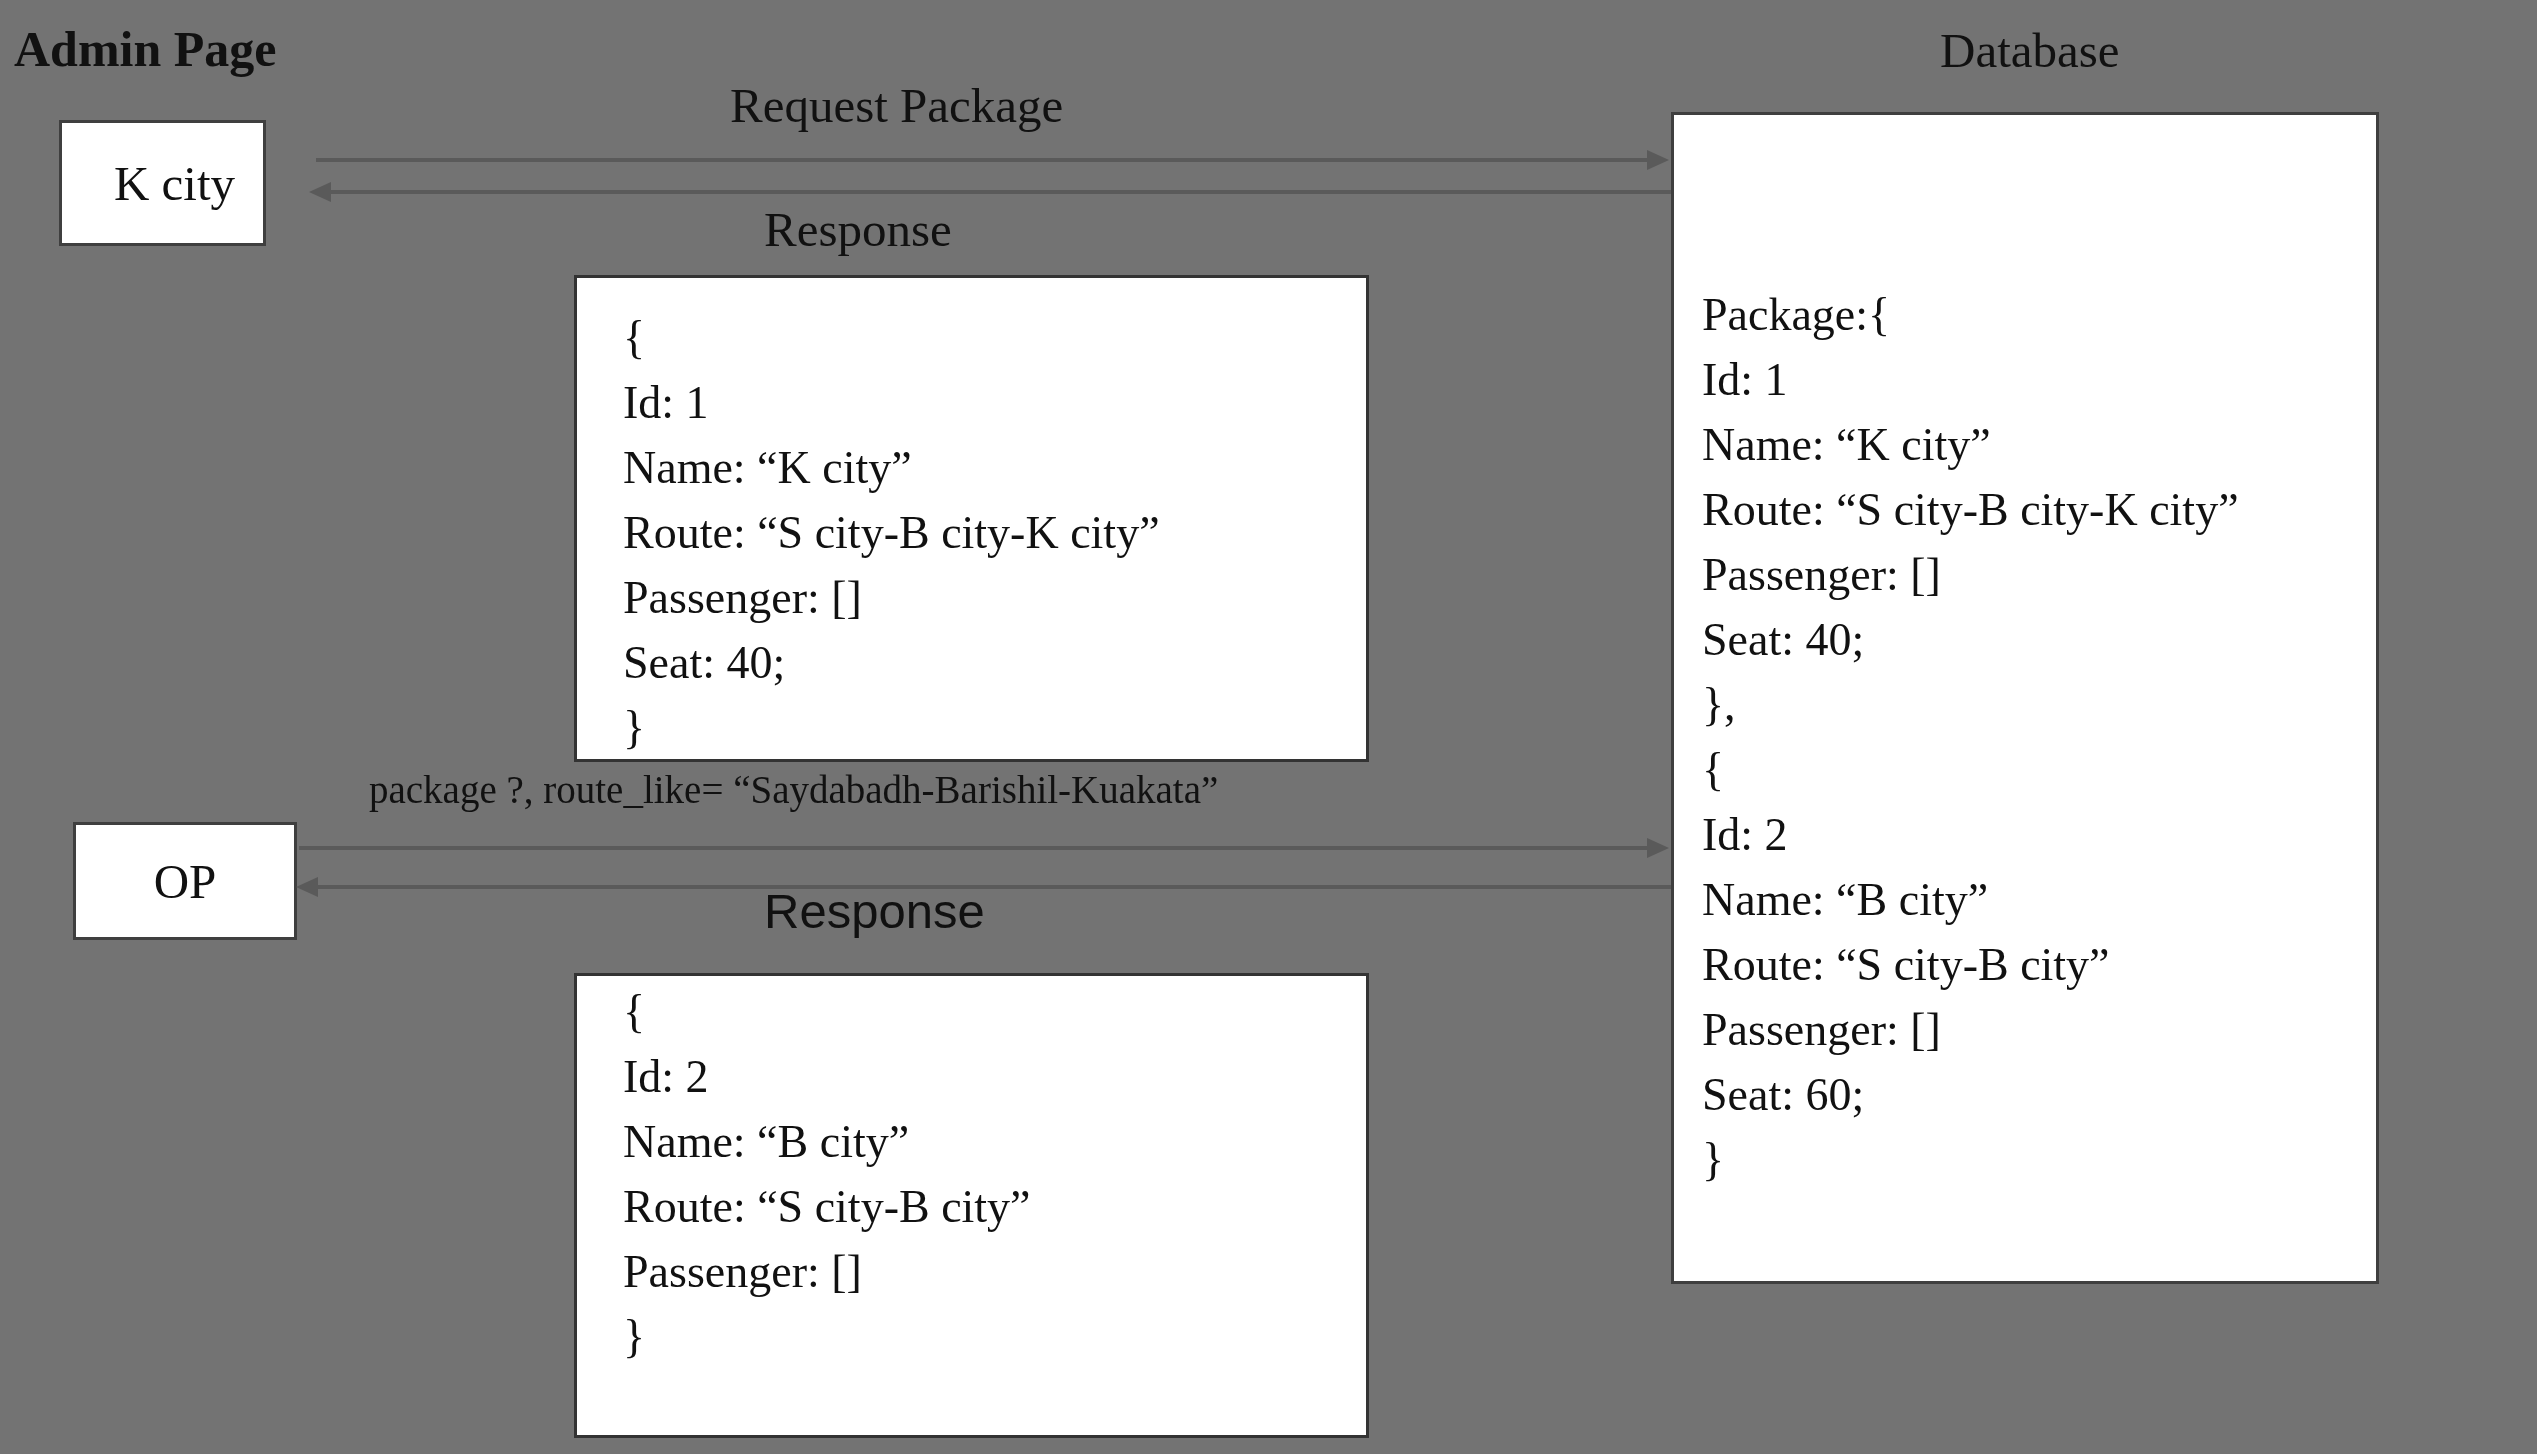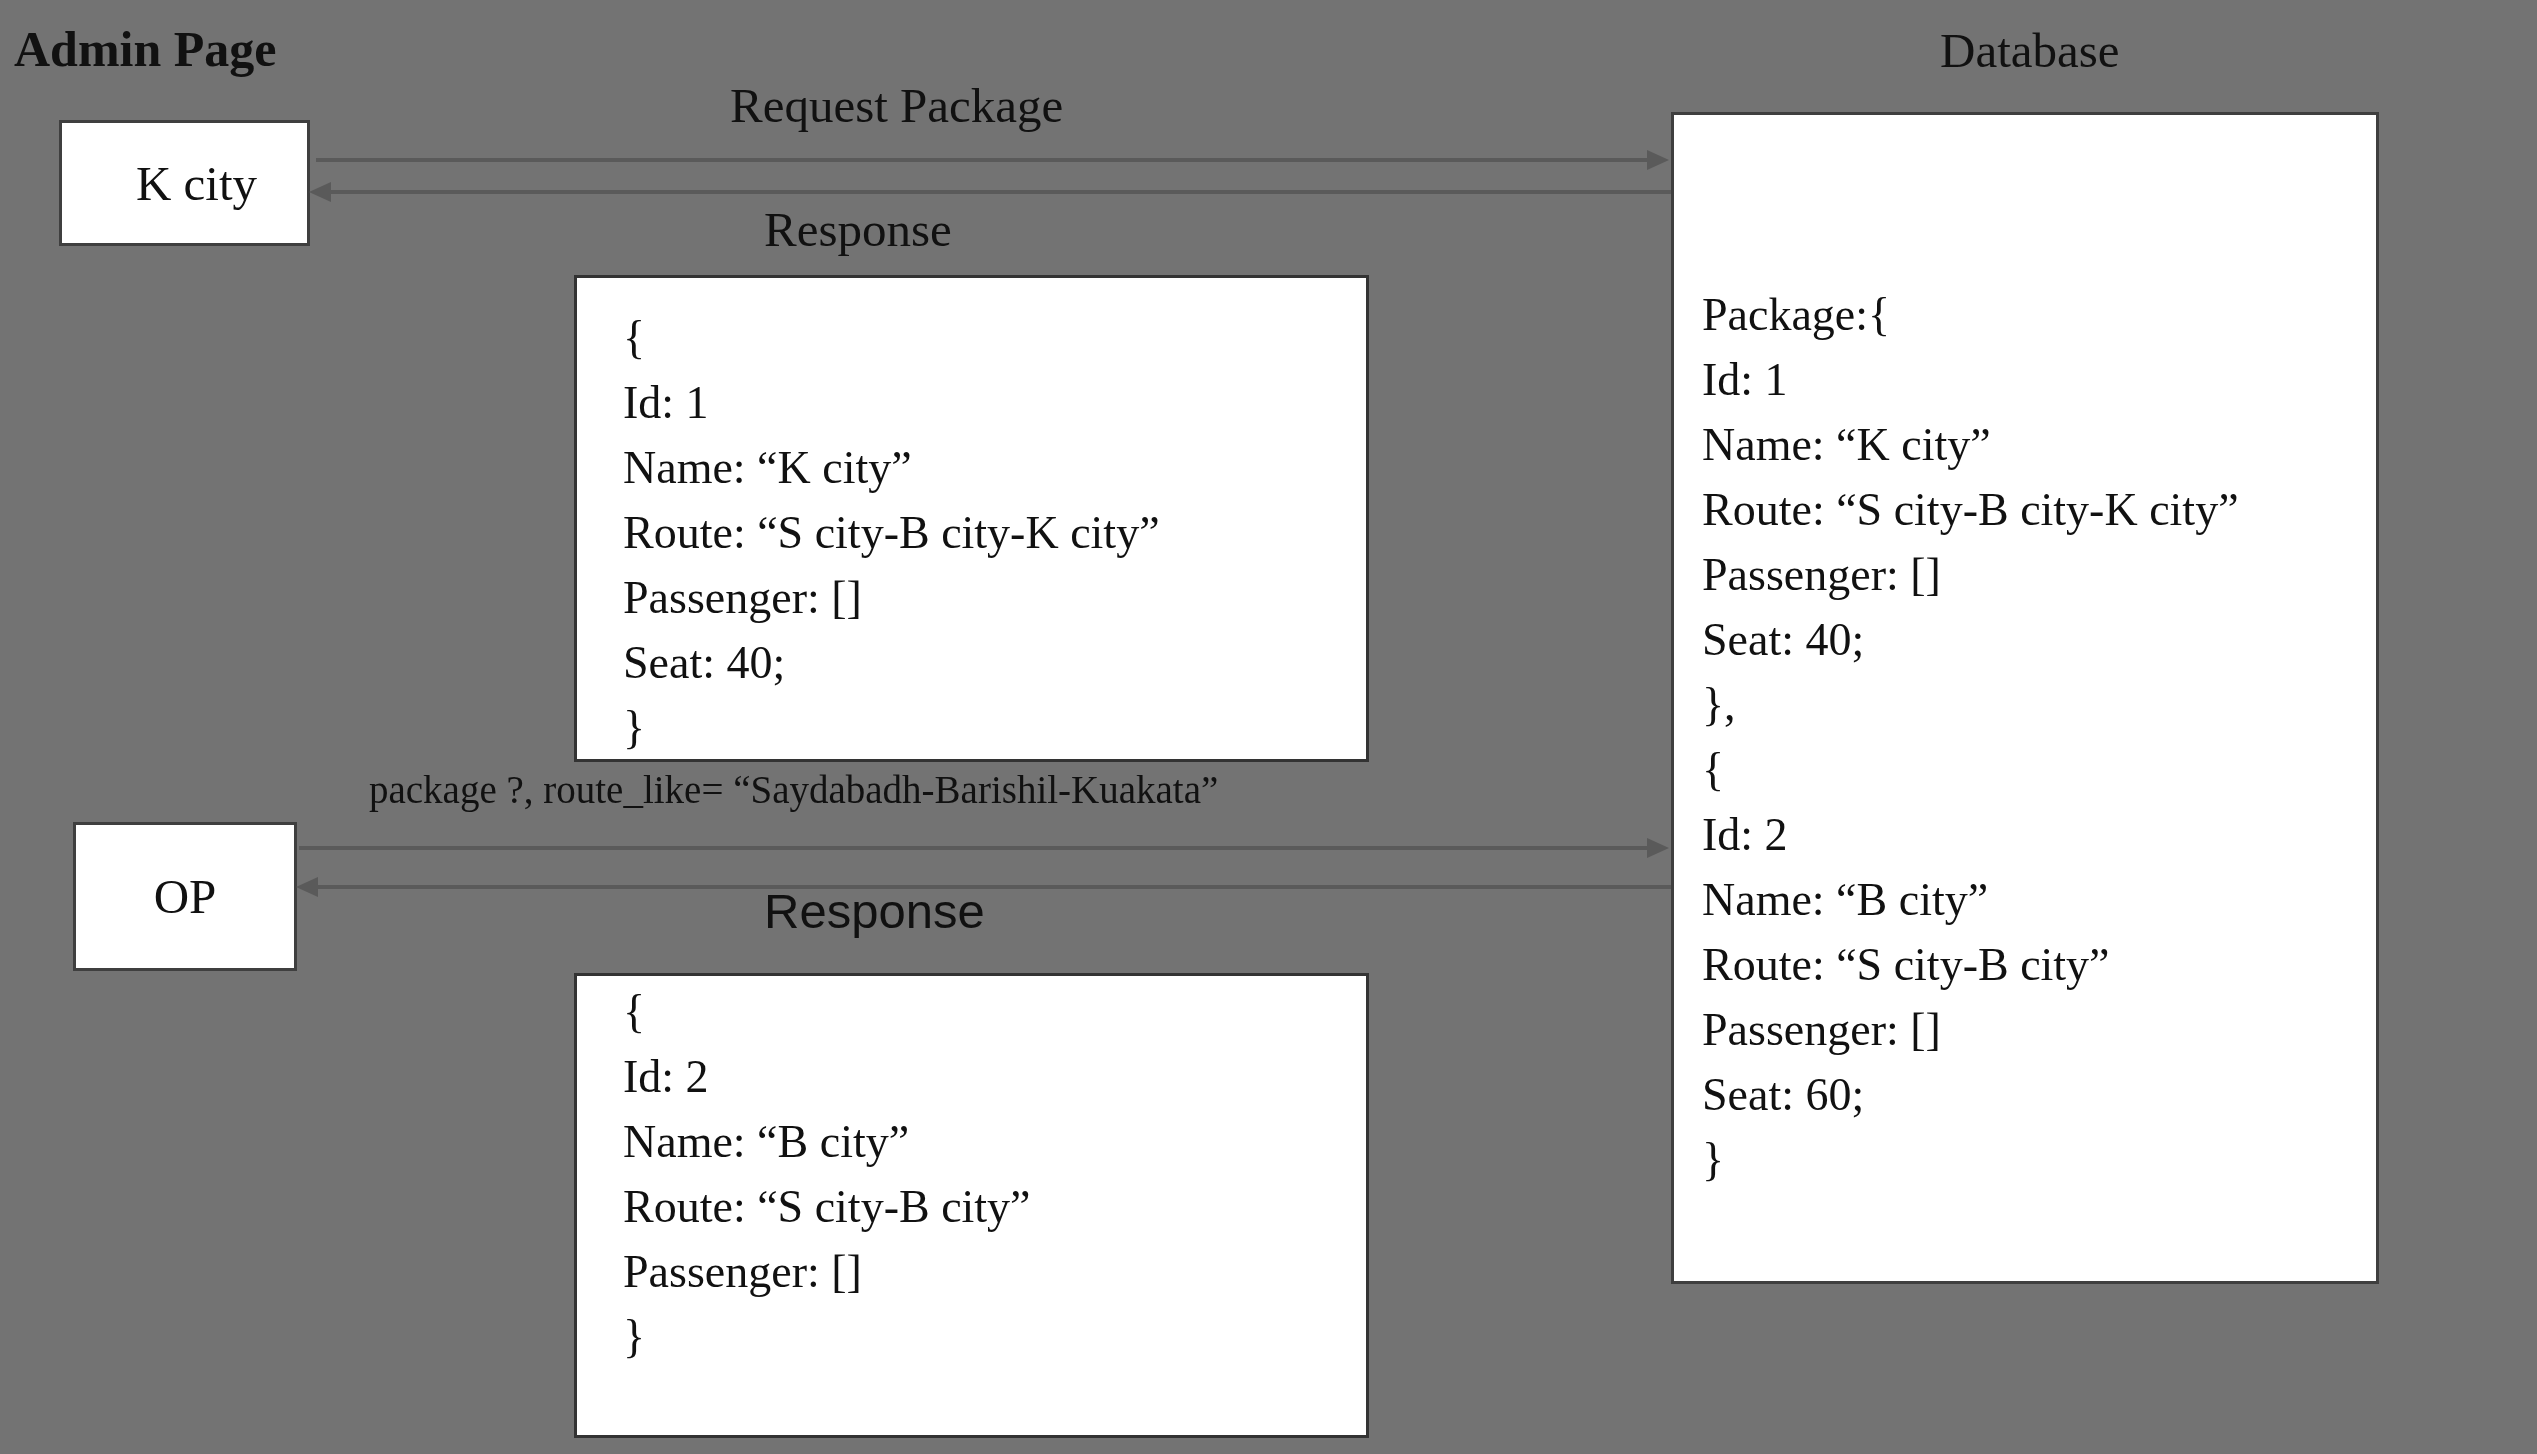--- a/index.html
+++ b/index.html
@@ -74,24 +74,24 @@
   }
 </style>
 </head>
 <body>
 
 <div id="canvas">
 
   <div class="abs lane-title bold" style="left:14px; top:22px;">Admin Page</div>
   <div class="abs lane-title" style="left:1940px; top:23.6px;text-align:right;">Database</div>
 
-  <div class="abs actor-box" style="left:59px; top:120px; width:251px; height:126px;padding-left:24px;">
+  <div class="abs actor-box" style="left:59px; top:120px; width:207px; height:126px;padding-left:24px;">
     <span>K city</span>
   </div>
-  <div class="abs actor-box" style="left:73px; top:822px; width:224px; height:149px;">
+  <div class="abs actor-box" style="left:73px; top:822px; width:224px; height:118px;">
     <span>OP</span>
   </div>
 
   <div class="abs msg-label" style="left:730px; top:80px;">Request Package</div>
   <div class="abs msg-label" style="left:764px; top:204px;">Response</div>
   <div class="abs msg-label" style="left:369px; top:770px; font-size:39px;">package ?, route_like= “Saydabadh-Barishil-Kuakata”</div>
   <div class="abs msg-label sans" style="left:764px; top:886px;">Response</div>
 
   <div>
     <div class="arrow-line" style="left:316px; top:158px; width:1336px;"></div>

